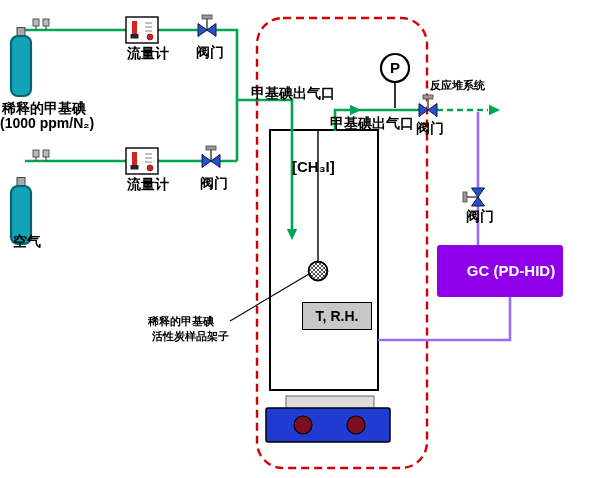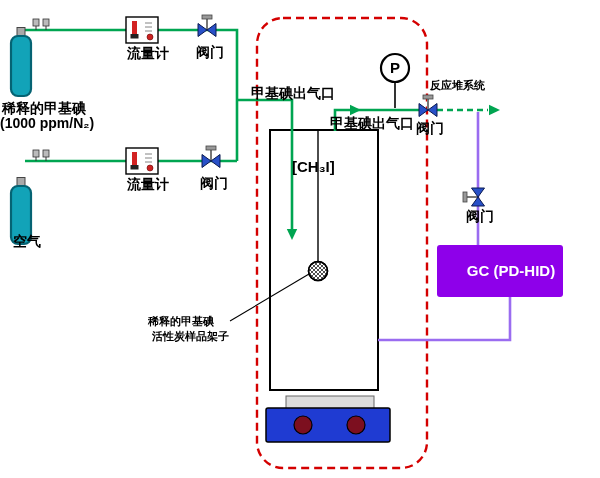--- a/index.html
+++ b/index.html
@@ -142,20 +142,21 @@
   <div class="lbl sz10" style="left:127px;top:176px">流量计</div>
 
   <div class="lbl sz10" style="left:196px;top:44px">阀门</div>
   <div class="lbl sz10" style="left:200px;top:175px">阀门</div>
 
   <div class="lbl sz10" style="left:251px;top:85px">甲基碘出气口</div>
   <div class="lbl sz10" style="left:330px;top:115px">甲基碘出气口</div>
 
   <div class="lbl sz15" style="left:292px;top:158px">[CH₃I]</div>
 
+  <div class="lbl sz12 center-box sensor-box" style="left:302px;top:302px;width:68px;height:26px">T, R.H.</div>
 
   <div class="lbl sz11" style="left:148px;top:315px">稀释的甲基碘</div>
   <div class="lbl sz11" style="left:152px;top:330px">活性炭样品架子</div>
 
   <div class="lbl sz15 center-box" style="left:381px;top:54px;width:28px;height:28px">P</div>
 
   <div class="lbl sz11" style="left:430px;top:79px">反应堆系统</div>
   <div class="lbl sz10" style="left:416px;top:120px">阀门</div>
 
   <div class="lbl sz10" style="left:466px;top:208px">阀门</div>

